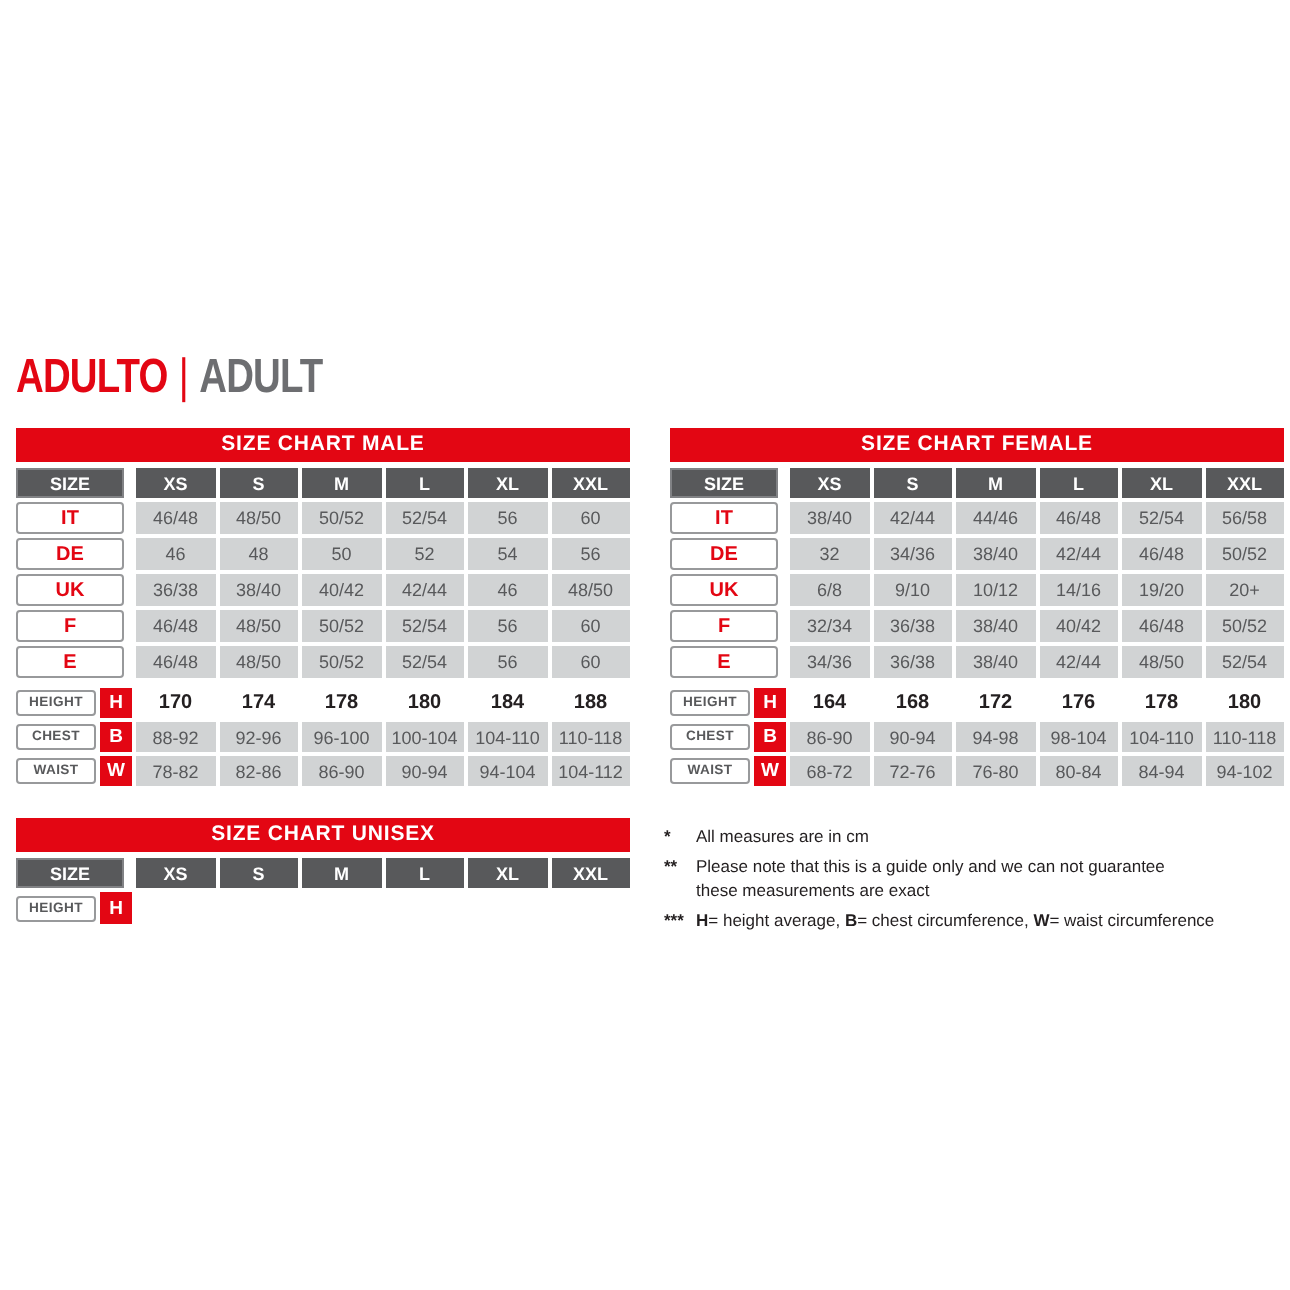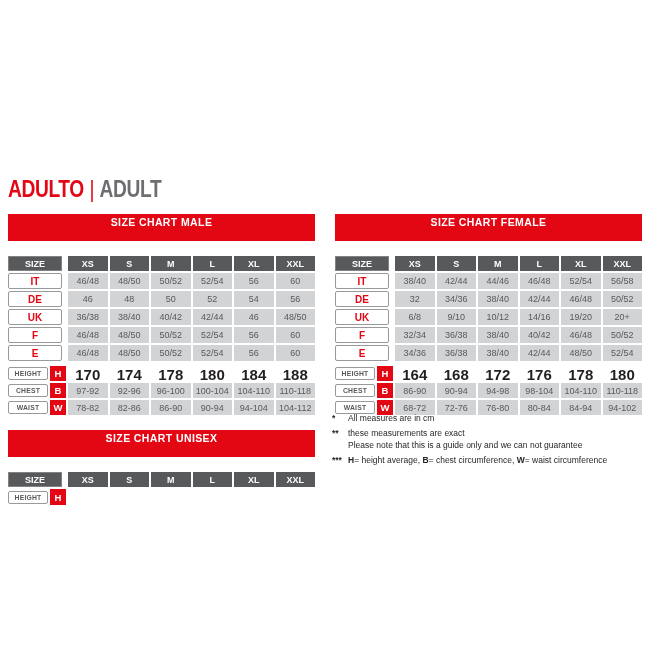--- a/index.html
+++ b/index.html
@@ -11,38 +11,38 @@
   }
   .title{position:absolute;left:8px;top:175px;font-weight:bold;font-size:24px;
     white-space:nowrap;transform:scaleX(0.8);transform-origin:left center;letter-spacing:-0.5px;}
   .title .primary{color:var(--red);}
   .title .sep{color:var(--red);font-weight:normal;padding:0 7px;}
   .title .secondary{color:var(--titlegray);}
 
   .tbl{position:absolute;width:307px;}
   #table-male{left:8px;top:214px;}
   #table-female{left:335px;top:214px;}
-  #table-unisex{left:8px;top:430px;}
-
-  .tbar{height:27px;line-height:17px;background:var(--red);color:#fff;text-align:center;
-    font-size:10.5px;font-weight:bold;letter-spacing:0.4px;margin-bottom:15px;}
+  #table-unisex{left:8px;top:409px;}
+
+  .tbar{height:17px;line-height:17px;background:var(--red);color:#fff;text-align:center;
+    font-size:10.5px;font-weight:bold;letter-spacing:0.4px;margin-bottom:3px;}
   .row{display:flex;margin-bottom:2px;height:16px;}
   .row.hrow{height:15px;}
   .row.mrow{height:15px;}
   .row.mrow.tall{height:16px;}
   .lab{width:54px;margin-right:6px;flex:none;display:flex;align-items:center;justify-content:center;box-sizing:border-box;}
   .vals{flex:1;display:grid;grid-template-columns:repeat(6,1fr);gap:2px;text-align:center;}
   .cell{display:flex;align-items:center;justify-content:center;font-size:9px;}
   .hcell{background:var(--hdr);color:#fff;font-weight:bold;font-size:9px;}
   .lab.hcell{box-shadow:inset 0 0 0 1px #818285;}
   .clab{background:#fff;border:1px solid var(--labbrd);border-radius:2px;color:var(--red);
     font-weight:bold;font-size:10px;}
   .gcell{background:var(--cell);color:var(--txt);}
   .wcell{background:#fff;}
-  .bcell{color:var(--dark);font-weight:bold;font-size:15px;}
+  .bcell{color:var(--dark);font-weight:bold;font-size:10px;}
   .mgap{height:3px;}
   .mlab{width:58px;margin-right:2px;flex:none;display:flex;align-items:center;}
   .mbox{flex:1;height:13px;border:1px solid var(--labbrd);border-radius:2px;background:#fff;
     color:var(--txt);font-size:6.8px;font-weight:bold;display:flex;align-items:center;
     justify-content:center;letter-spacing:0.2px;box-sizing:border-box;margin-right:2px;}
   .mletter{width:16px;height:15px;background:var(--red);color:#fff;font-weight:bold;font-size:9.5px;
     display:flex;align-items:center;justify-content:center;}
   .mrow.tall .mletter{height:16px;}
 
   #footnotes{position:absolute;left:332px;top:412px;width:313px;color:var(--dark);font-size:8.5px;}
@@ -140,21 +140,21 @@
         <div class="cell wcell bcell">184</div>
         <div class="cell wcell bcell">188</div>
       </div>
     </div>
     <div class="row mrow">
       <div class="mlab">
         <div class="mbox">CHEST</div>
         <div class="mletter">B</div>
       </div>
       <div class="vals">
-        <div class="cell gcell">97-92</div>
+        <div class="cell gcell">88-92</div>
         <div class="cell gcell">92-96</div>
         <div class="cell gcell">96-100</div>
         <div class="cell gcell">100-104</div>
         <div class="cell gcell">104-110</div>
         <div class="cell gcell">110-118</div>
       </div>
     </div>
     <div class="row mrow">
       <div class="mlab">
         <div class="mbox">WAIST</div>
@@ -306,22 +306,22 @@
 <div id="footnotes">
     <div class="fn-line">
       <span class="fn-marker">*</span>
       <span class="fn-text">
         <span class="fn-lseg"><span>All measures are in cm</span></span>
       </span>
     </div>
     <div class="fn-line">
       <span class="fn-marker">**</span>
       <span class="fn-text">
+        <span class="fn-lseg"><span>Please note that this is a guide only and we can not guarantee</span></span>
         <span class="fn-lseg"><span>these measurements are exact</span></span>
-        <span class="fn-lseg"><span>Please note that this is a guide only and we can not guarantee</span></span>
       </span>
     </div>
     <div class="fn-line">
       <span class="fn-marker">***</span>
       <span class="fn-text">
         <span class="fn-lseg"><span class="fnb">H</span><span>= height average, </span><span class="fnb">B</span><span>= chest circumference, </span><span class="fnb">W</span><span>= waist circumference</span></span>
       </span>
     </div>
   </div>
 

